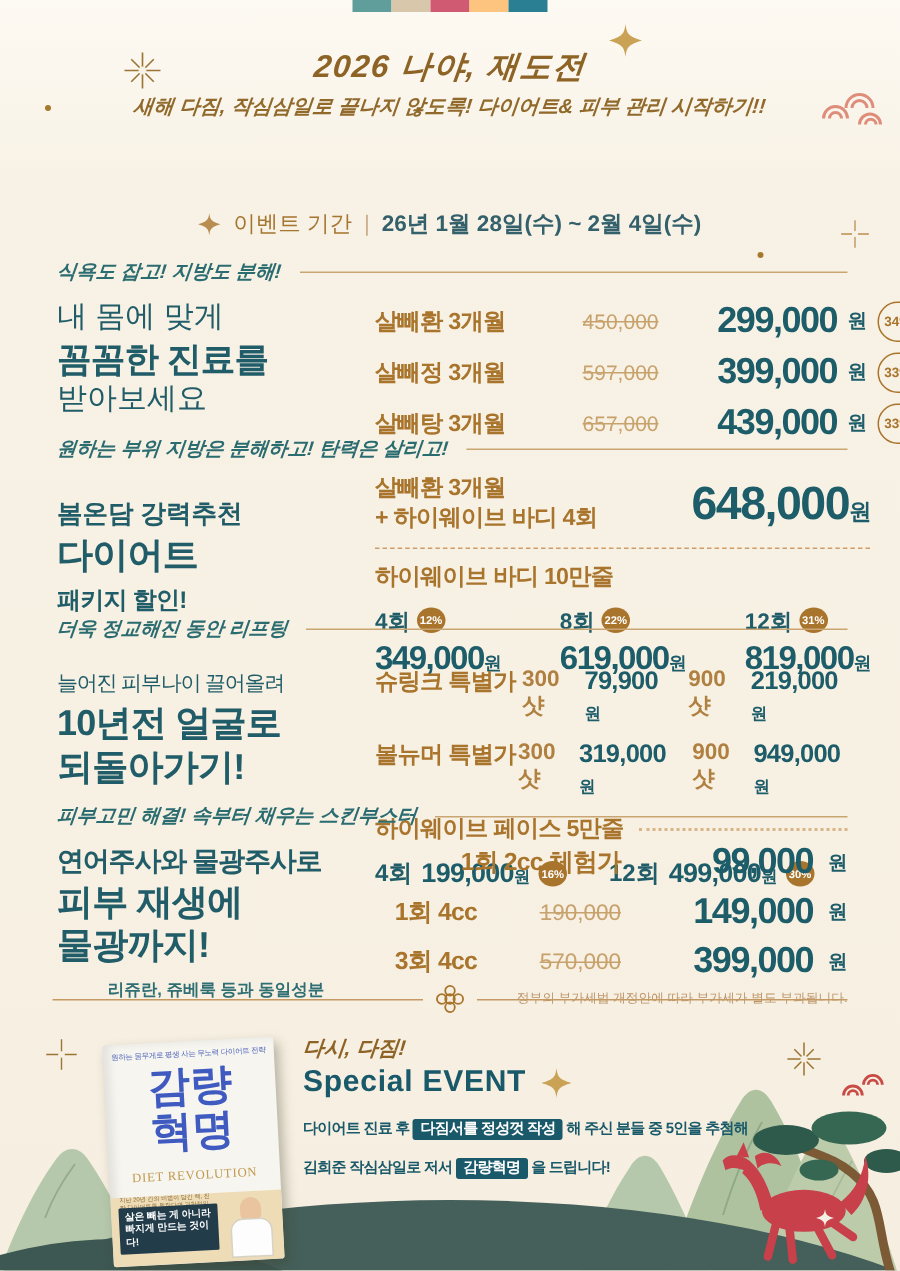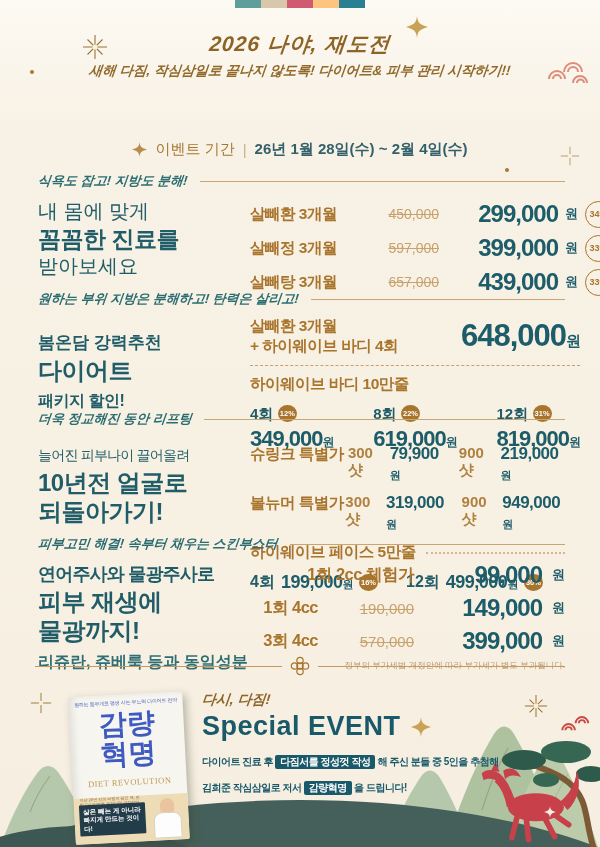--- a/index.html
+++ b/index.html
@@ -62,39 +62,39 @@
   .s3-row .won { font-size:11px; }
   .s3-row .gap { width:14px; }
   .sub-row { display:flex; align-items:center; gap:10px; margin-top:6px; }
   .dot-line { flex:1; border-top:2px dotted #d8b488; }
   .face-row { display:flex; align-items:center; gap:6px; margin-top:9px; }
   .face-row .fcnt { color:#215d68; font-weight:800; font-size:16px; }
   .face-row .fprc { color:#1d5c69; font-weight:800; font-size:18px; letter-spacing:-0.5px; }
   .face-row .won { font-size:11px; }
   .face-row .gap { width:16px; }
   
-  .note { font-size:16px; color:#2f6f73; font-weight:600; margin-top:7px; }
+  .note { font-size:11px; color:#2f6f73; font-weight:600; margin-top:7px;text-align:center; }
   .s4-row { display:flex; justify-content:flex-end; align-items:center; gap:10px; margin-bottom:5px; }
   .s4-row .item-lbl { width:auto; font-size:16.5px; }
   .s4-row .old { width:86px; font-size:15px; }
   .s4-row .prc { width:118px; }
   .fine-print { text-align:right; font-size:8.5px; color:#bb9468; margin-top:3px; }
   
   .knot-divider { position:absolute; top:656px; left:35px; right:35px; display:flex; align-items:center; gap:8px; }
   .knot-divider .kline { flex:1; height:1px; background:#c49a62; }
   
   .scenery { position:absolute; left:0; top:0; }
   .hill { position:absolute; left:-120px; top:800px; width:840px; height:160px; background:#45605a;
           border-top-left-radius:50% 100%; border-top-right-radius:50% 100%; }
   .hill2 { position:absolute; left:-80px; top:826px; width:320px; height:80px; background:#3d5752;
            border-top-left-radius:50% 100%; border-top-right-radius:50% 100%; }
   .special-event { position:absolute; left:202px; top:690px; width:385px; }
   .se-tagline { font-size:14px; color:#8d6426; }
   .se-title { display:flex; align-items:center; gap:10px; margin-top:2px; }
-  .se-title .t { font-size:27px; font-weight:800; color:#19596a; letter-spacing:0.5px; }
+  .se-title .t { font-size:20px; font-weight:800; color:#19596a; letter-spacing:0.5px; }
   .se-line { margin-top:9px; font-size:10px; font-weight:700; color:#19596a; line-height:22px; letter-spacing:-0.5px; }
   .hlight { background:#19596a; color:#fff; padding:1px 5px 2px; border-radius:2px; font-weight:800; }
   
   .book { position:absolute; left:72px; top:694px; width:114px; height:148px; transform:rotate(-3deg);
           background:#f7f5f0; border-radius:2px; box-shadow:3px 4px 8px rgba(60,60,40,.35), inset 4px 0 6px rgba(0,0,0,.08); overflow:hidden; }
   .book .b-top { margin-top:5px; text-align:center; font-size:5px; color:#4a62b8; letter-spacing:-0.2px; }
   .book .b-title { text-align:center; font-family:"Liberation Serif", serif; font-weight:700; color:#3f5bc0; font-size:28px; line-height:30px; margin-top:4px; }
   .book .b-sub { text-align:center; font-family:"Liberation Serif", serif; color:#c09a4e; font-size:8.5px; letter-spacing:0.5px; margin-top:8px; }
   .book .b-band { position:absolute; left:0; right:0; bottom:0; height:46px; background:#eedcb6; }
   .book .b-quote { position:absolute; left:5px; bottom:8px; width:66px; background:#223c4a; color:#fff;

